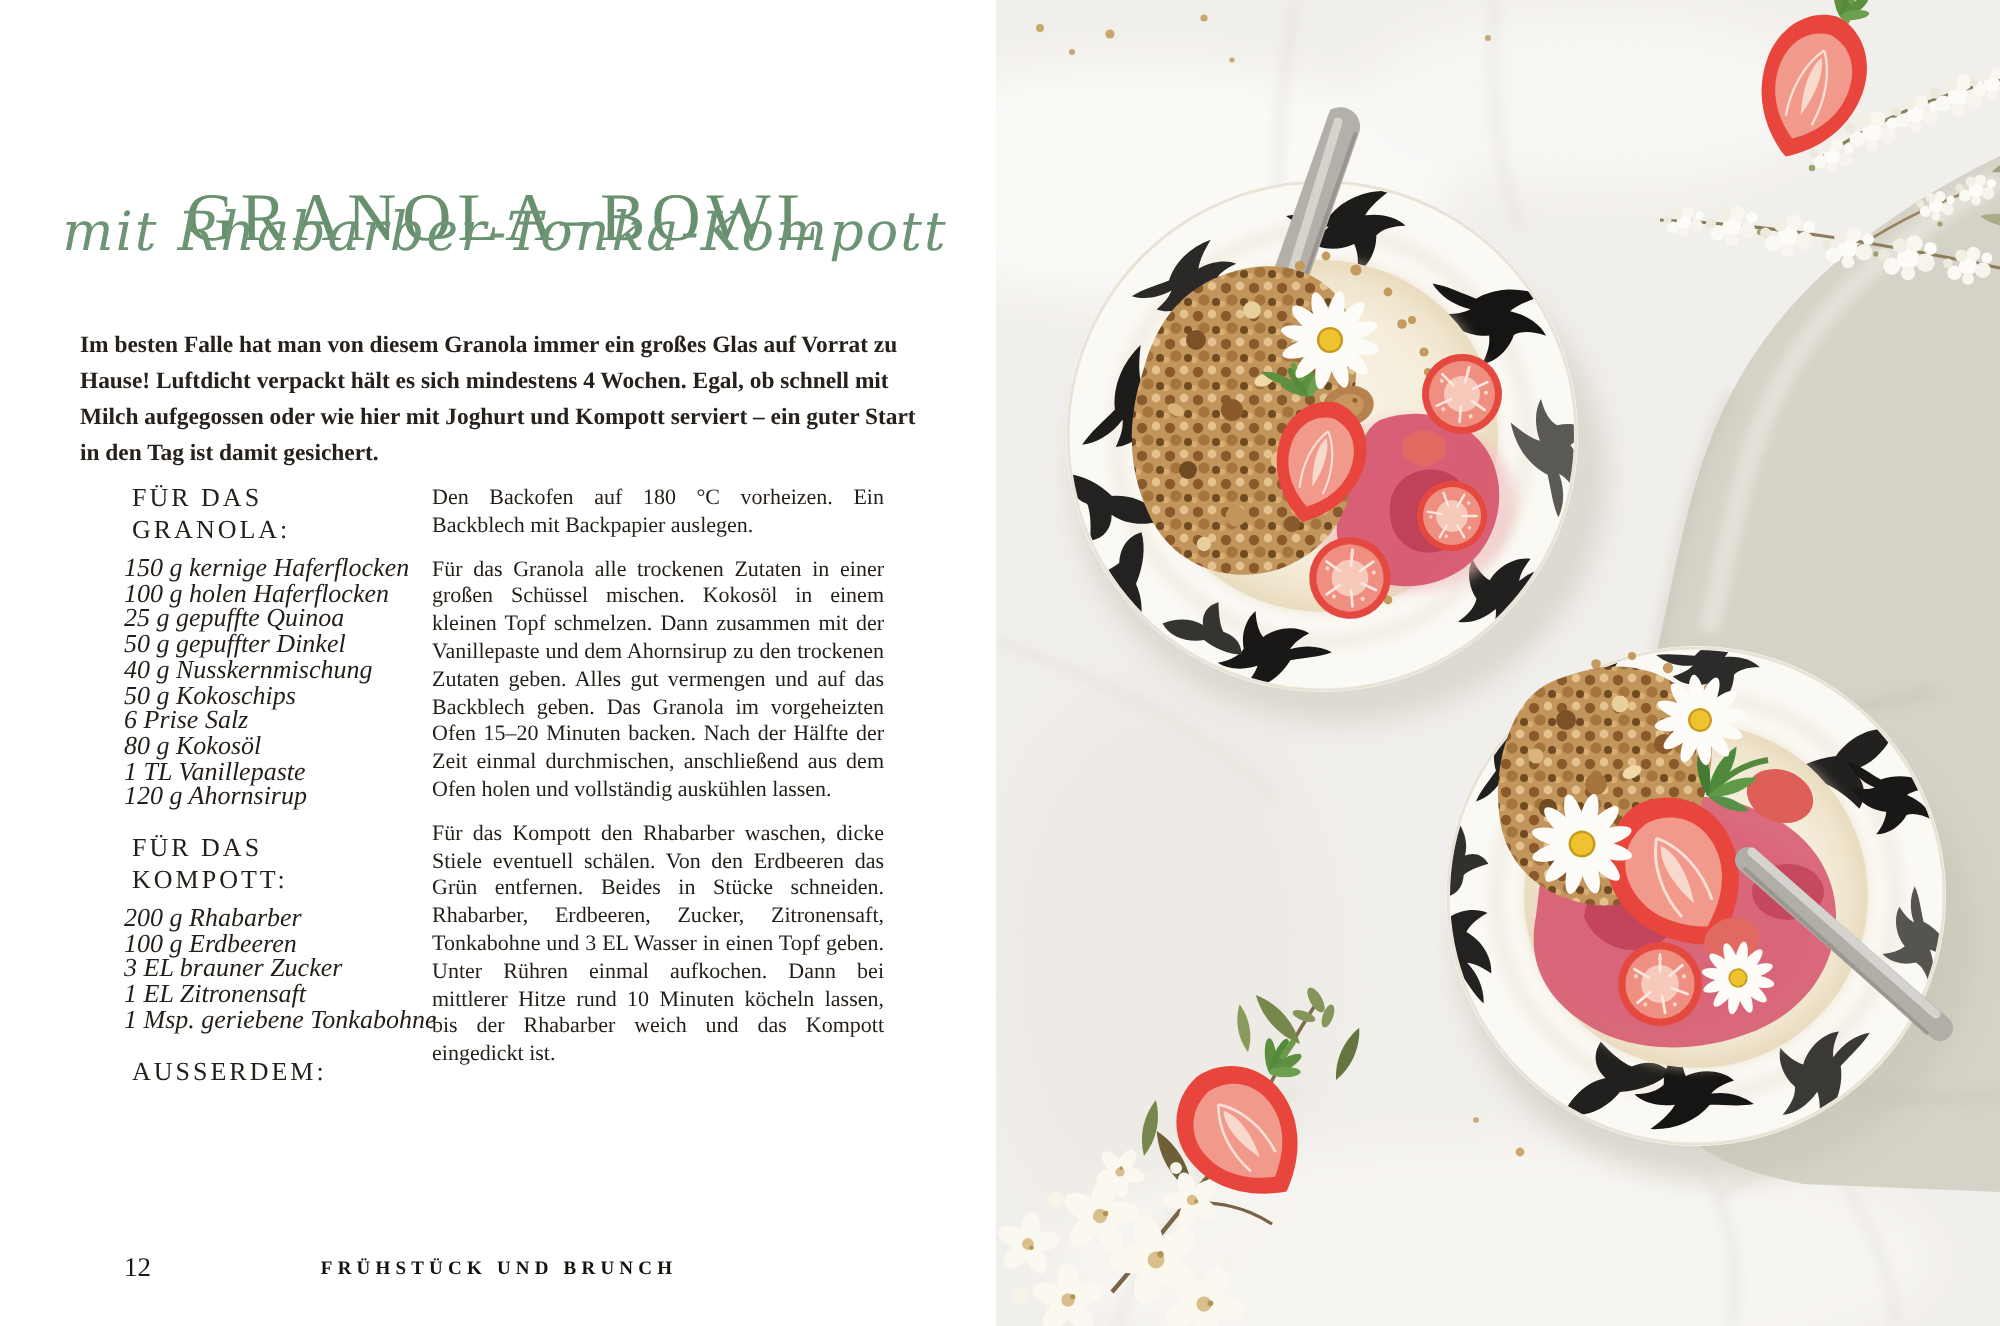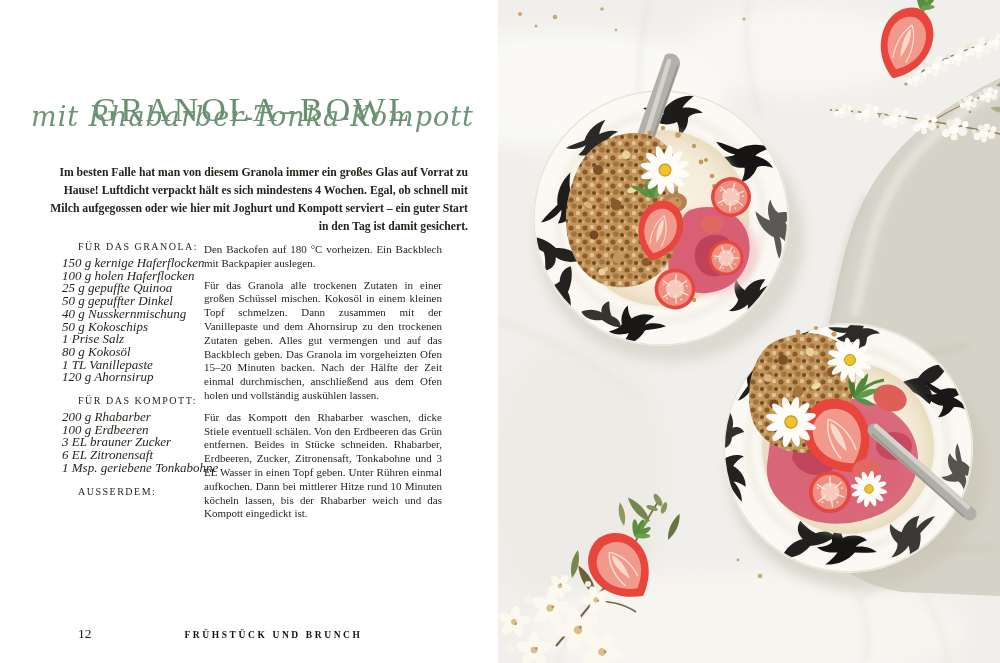--- a/index.html
+++ b/index.html
@@ -4,32 +4,32 @@
 <style>
   html,body{margin:0;padding:0;background:#ffffff;}
   .spread{position:relative;width:1000px;height:663px;background:#4d7c0f;overflow:hidden;
           font-family:"Liberation Serif",serif;color:#261f19;}
   .left-page{position:absolute;left:0;top:0;width:498px;height:663px;background:#ffffff;}
   .title{position:absolute;top:68px;left:25px;width:455px;text-align:center;
          font-size:34px;font-weight:400;letter-spacing:3px;color:#68906f;}
   .subtitle{position:absolute;top:101px;left:25px;width:455px;text-align:center;
             font-family:"DejaVu Serif",serif;font-style:italic;font-size:27px;
             letter-spacing:1px;color:#6d9474;}
-  .intro{position:absolute;top:152px;left:40px;width:428px;text-align:right;
+  .intro{position:absolute;top:152px;left:40px;width:428px;text-align:left;
          font-size:11.7px;font-weight:bold;line-height:18px;color:#27211b;}
   .ingredients{position:absolute;left:62px;top:241px;width:150px;}
-  .ing-header{font-size:10px;font-weight:400;letter-spacing:1.5px;color:#241e18;
-              margin:0 0 5px 16px;}
+  .ing-header{font-size:13px;font-weight:400;letter-spacing:1.5px;color:#241e18;
+              margin:0 0 5px 4px;}
   .ing-list{list-style:none;margin:0 0 11px 0;padding:0;font-style:italic;
             font-size:13px;line-height:12.7px;white-space:nowrap;color:#241e18;}
   .steps{position:absolute;left:204px;top:243px;width:238px;font-size:11px;
          line-height:13.8px;text-align:justify;color:#241e18;hyphens:auto;}
-  .steps p{margin:0 0 8px 0;}
-  .page-num{position:absolute;left:78px;top:626px;font-size:13.5px;color:#1d1813;}
-  .section-title{position:absolute;left:76px;top:630px;width:395px;text-align:center;
+  .steps p{margin:0 0 8px 12px;}
+  .page-num{position:absolute;left:62px;top:626px;font-size:13.5px;color:#1d1813;}
+  .section-title{position:absolute;left:52px;top:630px;width:395px;text-align:center;
                  font-size:9.5px;font-weight:bold;letter-spacing:2.6px;color:#16120e;}
   .photo{position:absolute;left:498px;top:0;width:502px;height:663px;}
   .photo svg{display:block;}
 </style>
 </head>
 <body>
 
 <div class="spread">
   <div class="left-page">
     <h1 class="title">GRANOLA–BOWL</h1>
@@ -38,31 +38,31 @@
 
     <div class="ingredients">
       <h4 class="ing-header">FÜR DAS GRANOLA:</h4>
       <ul class="ing-list">
         <li>150 g kernige Haferflocken</li>
         <li>100 g holen Haferflocken</li>
         <li>25 g gepuffte Quinoa</li>
         <li>50 g gepuffter Dinkel</li>
         <li>40 g Nusskernmischung</li>
         <li>50 g Kokoschips</li>
-        <li>1 Prise Salz</li>
+        <li>6 Prise Salz</li>
         <li>80 g Kokosöl</li>
         <li>1 TL Vanillepaste</li>
         <li>120 g Ahornsirup</li>
       </ul>
       <h4 class="ing-header">FÜR DAS KOMPOTT:</h4>
       <ul class="ing-list">
         <li>200 g Rhabarber</li>
         <li>100 g Erdbeeren</li>
         <li>3 EL brauner Zucker</li>
-        <li>6 EL Zitronensaft</li>
+        <li>1 EL Zitronensaft</li>
         <li>1 Msp. geriebene Tonkabohne</li>
       </ul>
       <h4 class="ing-header">AUSSERDEM:</h4>
     </div>
 
     <div class="steps">
       <p>Den Backofen auf 180 °C vorheizen. Ein Backblech mit Backpapier auslegen.</p>
       <p>Für das Granola alle trockenen Zutaten in einer großen Schüssel mischen. Kokosöl in einem kleinen Topf schmelzen. Dann zusammen mit der Vanillepaste und dem Ahornsirup zu den trockenen Zutaten geben. Alles gut vermengen und auf das Backblech geben. Das Granola im vorgeheizten Ofen 15–20 Minuten backen. Nach der Hälfte der Zeit einmal durchmischen, anschließend aus dem Ofen holen und vollständig auskühlen lassen.</p>
       <p>Für das Kompott den Rhabarber waschen, dicke Stiele eventuell schälen. Von den Erdbeeren das Grün entfernen. Beides in Stücke schneiden. Rhabarber, Erdbeeren, Zucker, Zitronensaft, Tonkabohne und 3 EL Wasser in einen Topf geben. Unter Rühren einmal aufkochen. Dann bei mittlerer Hitze rund 10 Minuten köcheln lassen, bis der Rhabarber weich und das Kompott eingedickt ist.</p>
     </div>

